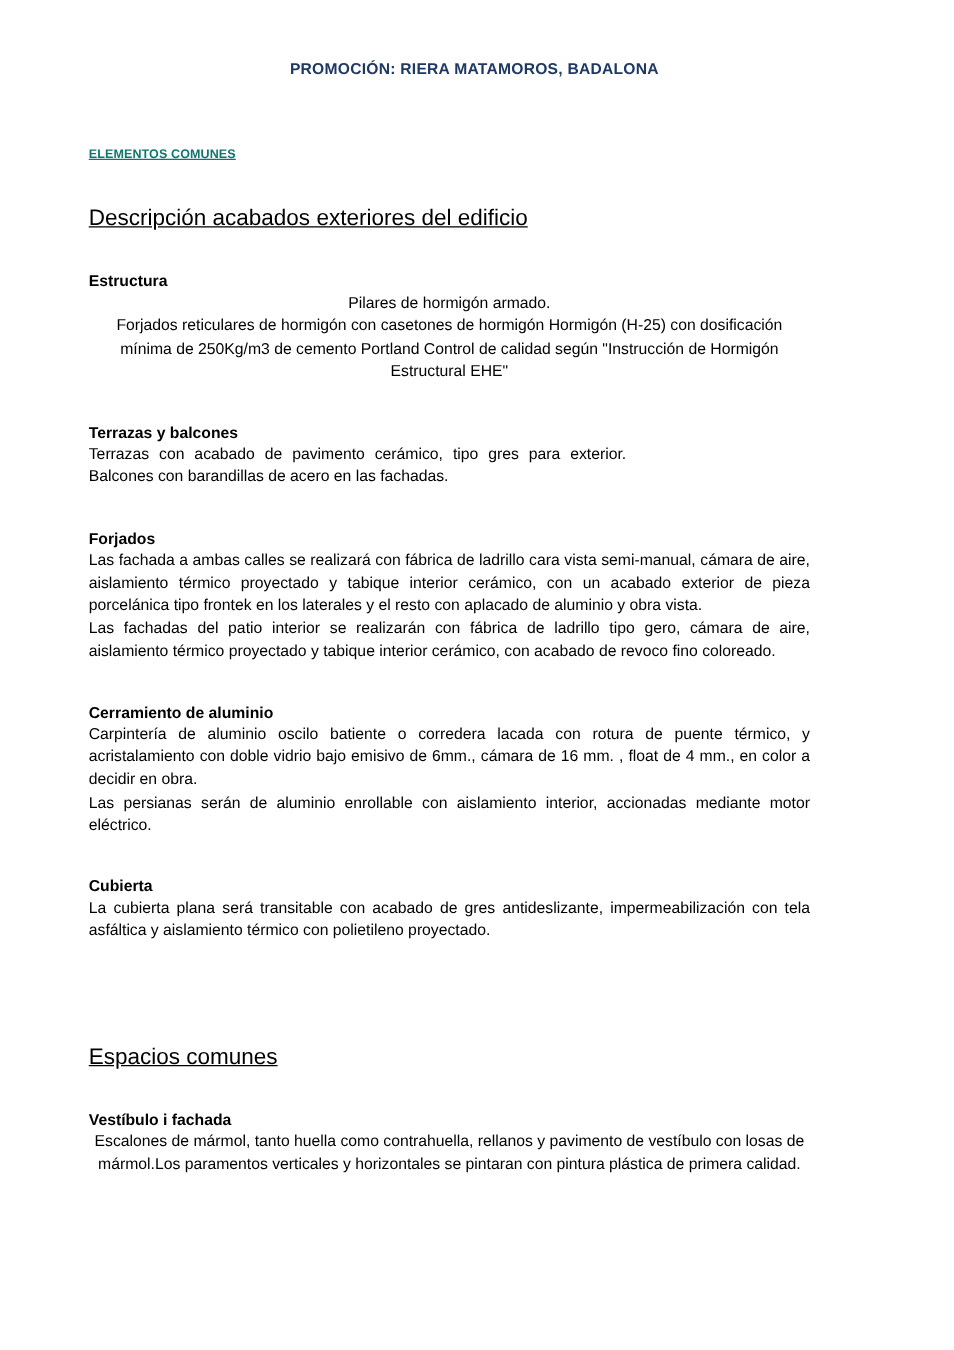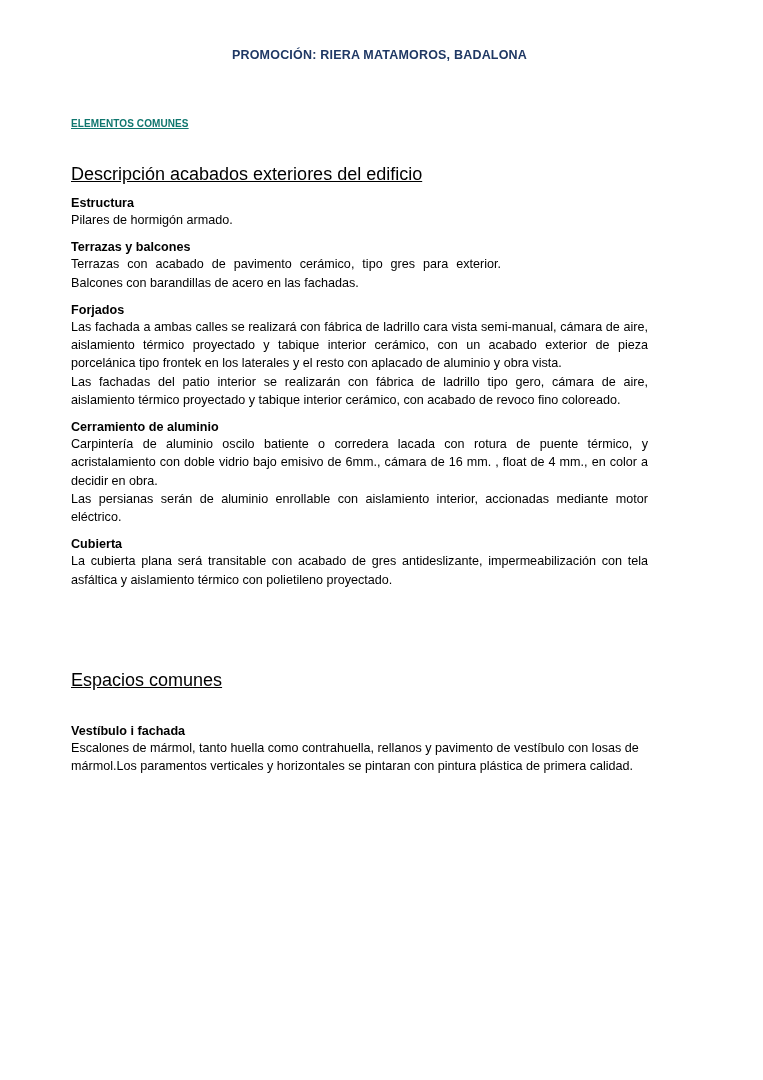--- a/index.html
+++ b/index.html
@@ -37,33 +37,34 @@
     text-decoration: underline;
     letter-spacing: 0.1px;
   }
   .subsection-title {
     margin-top: 35px;
     font-size: 18px;
     text-decoration: underline;
     color: #000;
   }
   .block {
-    margin-top: 11px;
+    margin-top: 33px;
   }
   .block-heading {
     font-weight: bold;
     font-size: 12.6px;
     margin-bottom: 1px;
     color: #000;
   }
   p.body-text {
     margin: 0;
     font-size: 12.6px;
     line-height: 1.45;
     color: #000;
+    text-align: center;
   }
   p.justify {
     text-align: justify;
   }
   .gap-large {
     height: 46px;
   }
   .narrow {
     max-width: 430px;
   }
@@ -78,20 +79,21 @@
 
   <div class="doc-header">PROMOCIÓN:  RIERA MATAMOROS,  BADALONA</div>
 
   <div class="section-title">ELEMENTOS COMUNES</div>
 
   <div class="subsection-title">Descripción acabados exteriores del edificio</div>
 
   <div class="block">
     <div class="block-heading">Estructura</div>
     <p class="body-text">Pilares de hormigón armado.</p>
+    <p class="body-text mid">Forjados reticulares de hormigón con casetones de hormigón Hormigón (H-25) con dosificación mínima de 250Kg/m3 de cemento Portland Control de calidad según "Instrucción de Hormigón Estructural EHE"</p>
   </div>
 
   <div class="block">
     <div class="block-heading">Terrazas y balcones</div>
     <p class="body-text justify narrow">Terrazas con acabado de pavimento cerámico, tipo gres para exterior. Balcones con barandillas de acero en las fachadas.</p>
   </div>
 
   <div class="block">
     <div class="block-heading">Forjados</div>
     <p class="body-text justify">Las fachada a ambas calles se realizará con fábrica de ladrillo cara vista semi-manual, cámara de aire, aislamiento térmico proyectado y tabique interior cerámico, con un acabado exterior de pieza porcelánica tipo frontek en los laterales y el resto con aplacado de aluminio y obra vista.</p>

